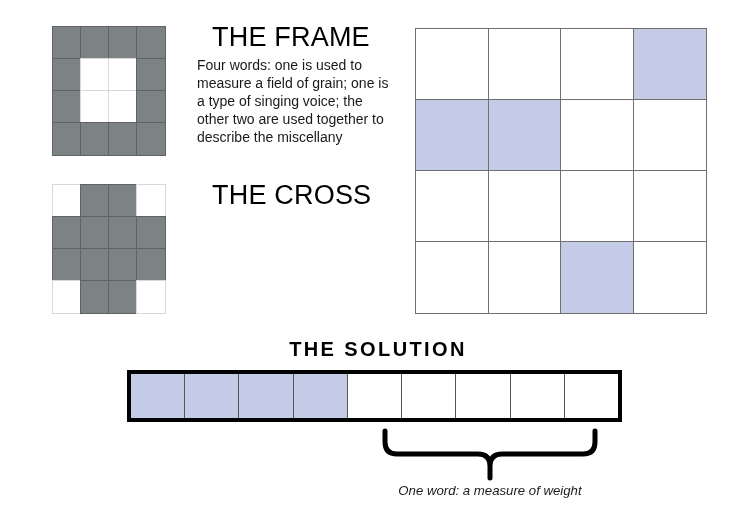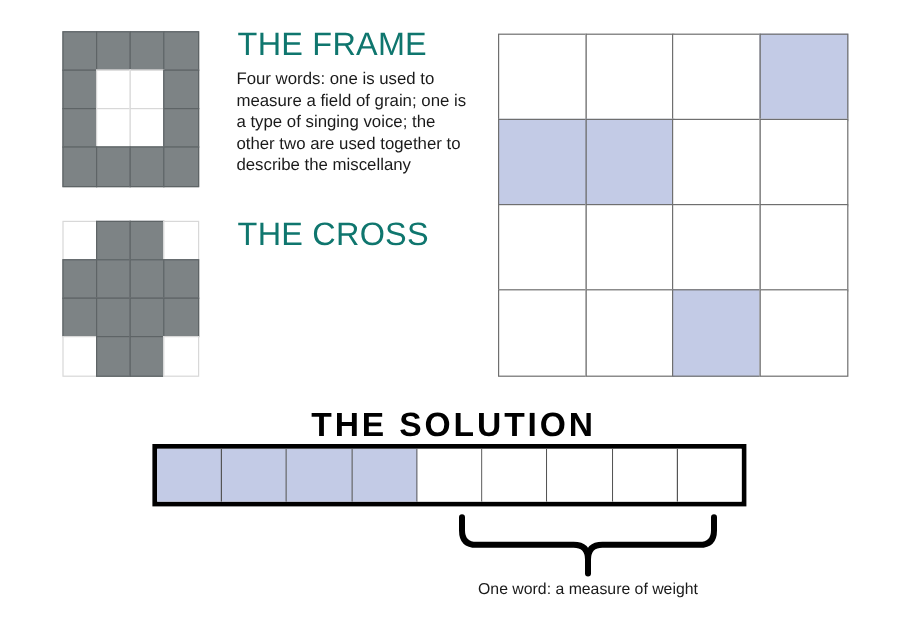--- a/index.html
+++ b/index.html
@@ -37,22 +37,22 @@
   
   .clue-block { position: absolute; width: 200px; }
   #clue-frame { left: 197px; top: 22px; }
   #clue-cross { left: 197px; top: 180px; }
 
   .clue-title {
     font-size: 27px;
     font-weight: 400;
     letter-spacing: 0.2px;
     line-height: 30px;
-    margin: 0 0 4px 1px;
-    color: #0f766e;
+    margin: 0 0 4px 15px;
+    color: #000000;
   }
   .clue-body {
     font-size: 14px;
     line-height: 18px;
     margin: 0;
     color: #1a1a1a;
   }
 
   
   #puzzle-grid {
@@ -73,21 +73,21 @@
   }
   .puzzle-cell.blue { background: #c3cbe6; }
 
   
   #solution-title {
     position: absolute;
     left: 0;
     top: 338px;
     width: 756px;
     text-align: center;
-    font-size: 28px;
+    font-size: 20px;
     font-weight: bold;
     letter-spacing: 2.4px;
     color: #000000;
   }
 
   #solution-bar {
     position: absolute;
     left: 127px;
     top: 370px;
     width: 495px;
@@ -114,20 +114,21 @@
     height: 54px;
   }
   #solution-caption {
     position: absolute;
     left: 330px;
     top: 483px;
     width: 320px;
     text-align: center;
     font-size: 13.2px;
     color: #1a1a1a;
+    font-style: italic;
   }
 </style>
 </head>
 <body>
 
 <div id="frame-grid" class="shape-grid">
     <div class="shape-cell filled"></div>
     <div class="shape-cell filled"></div>
     <div class="shape-cell filled"></div>
     <div class="shape-cell filled"></div>

